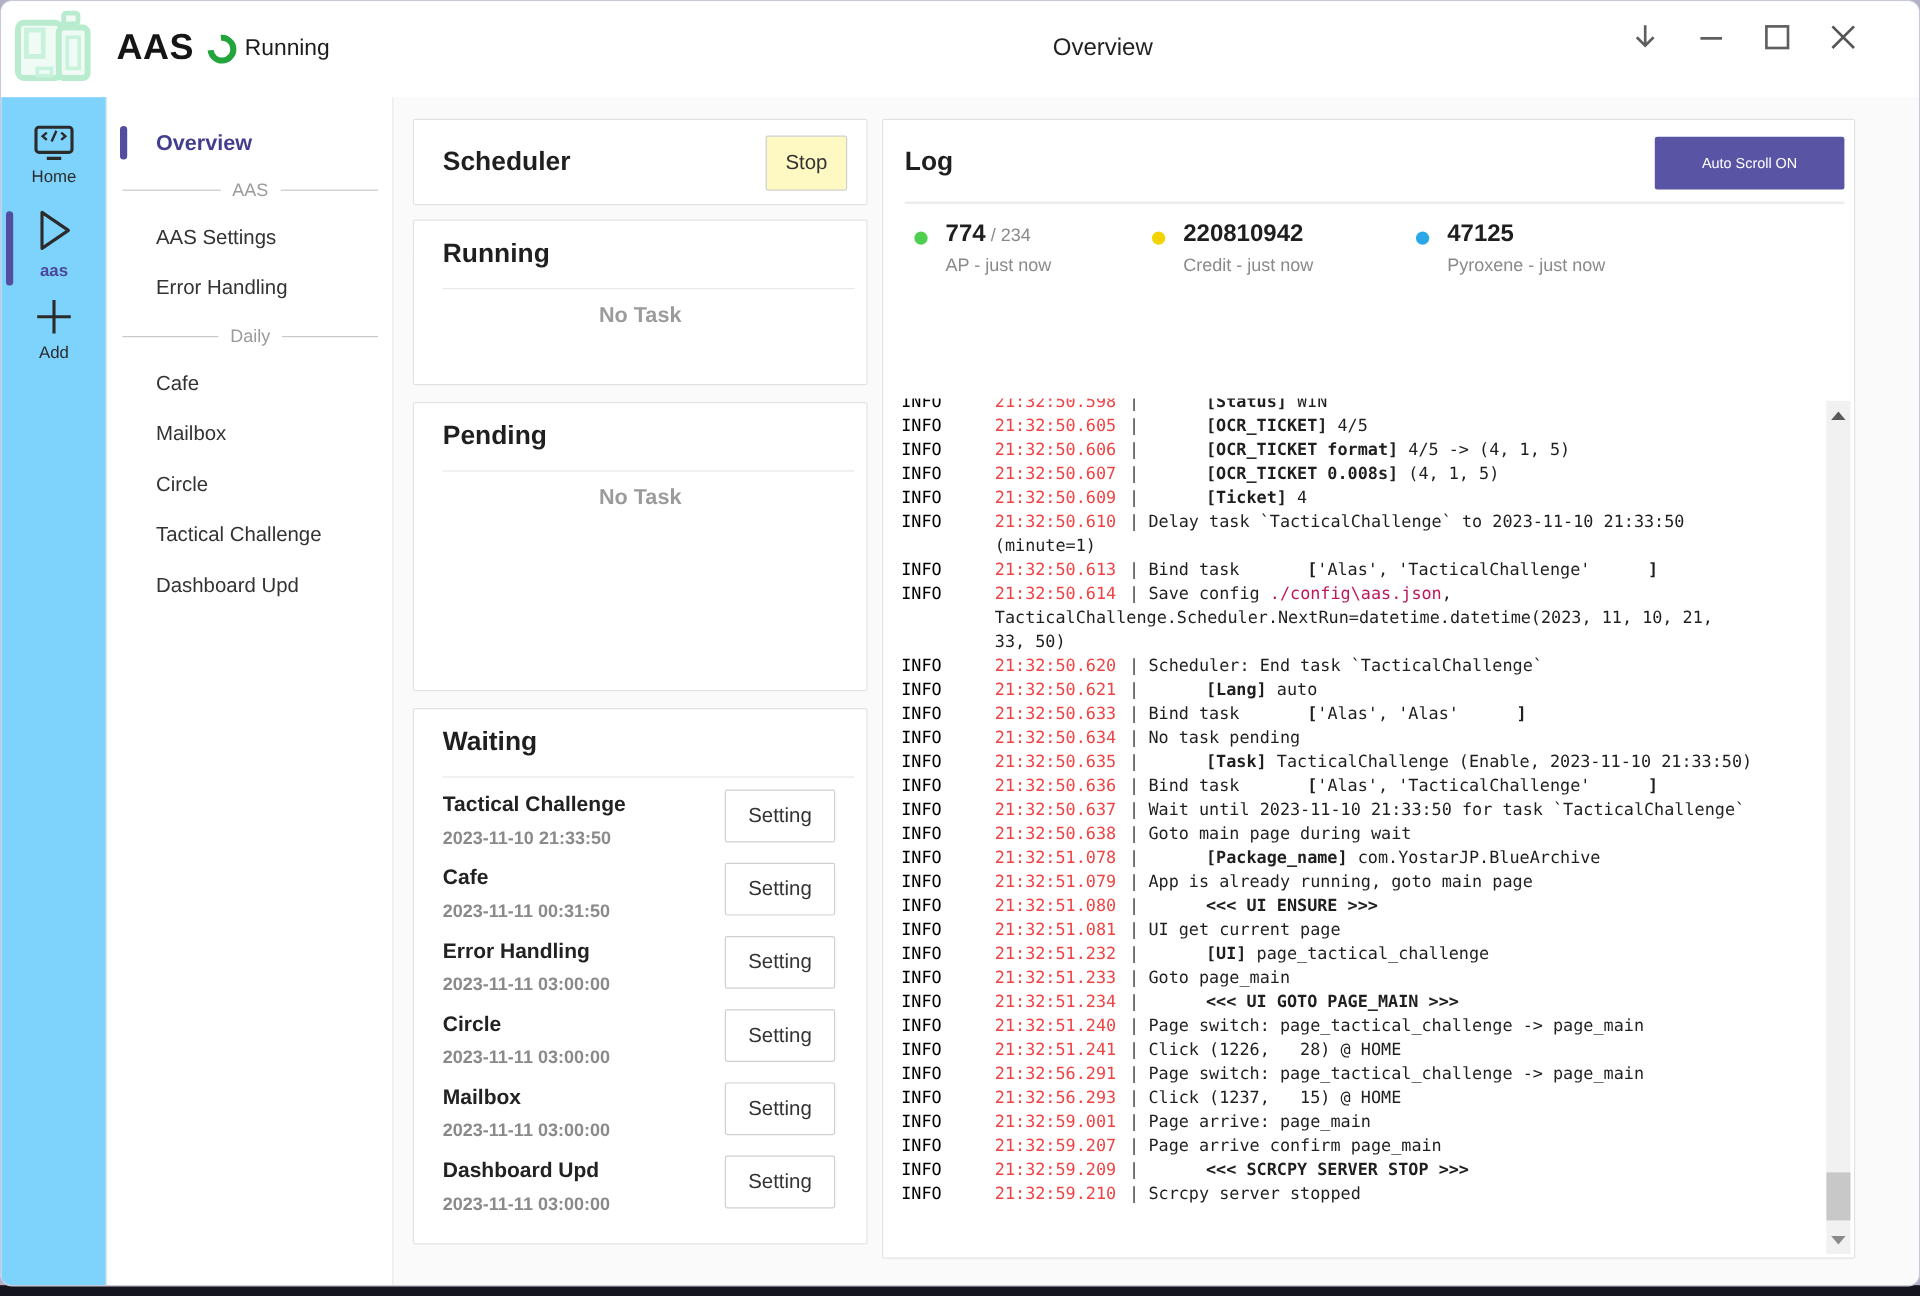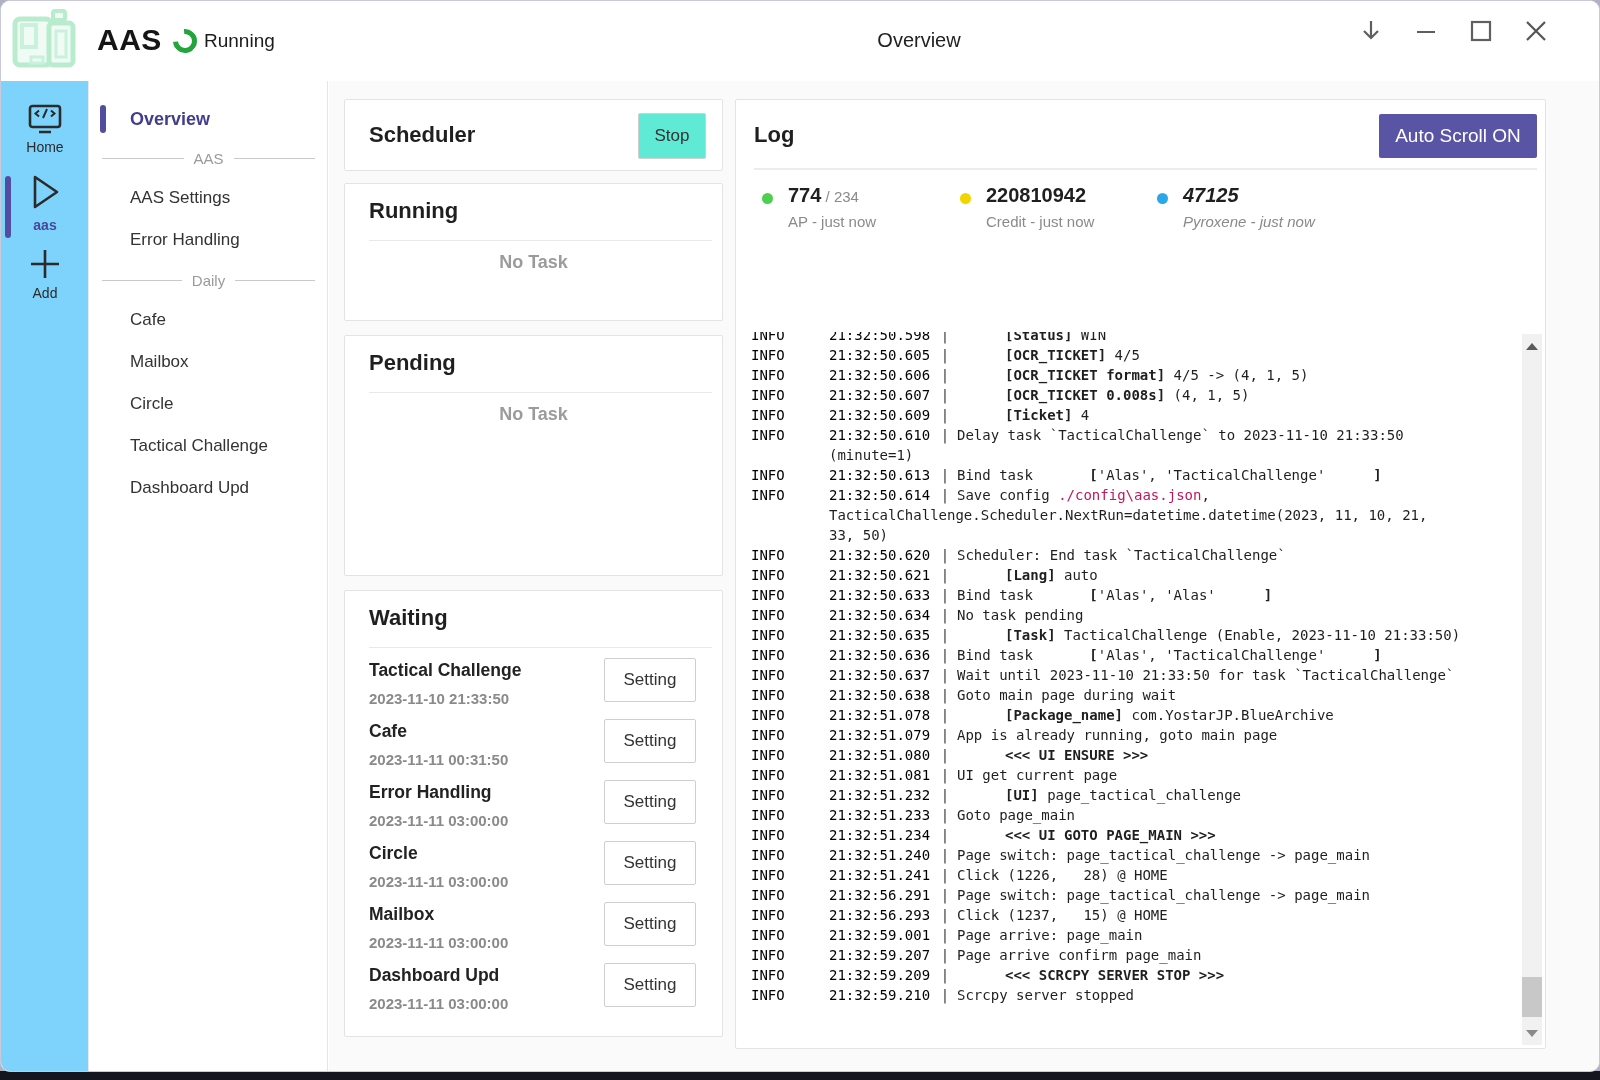--- a/index.html
+++ b/index.html
@@ -42,21 +42,21 @@
 
   
   .content { position:absolute; left:328px; top:80px; right:0; bottom:0; background:#fafafa; }
   .card { position:absolute; background:#fff; border:1px solid #e3e3e3; border-radius:2px; }
   .card-title { font-size:22px; font-weight:700; color:#1f1f1f; }
   .card-hr { height:1px; background:#e8e8e8; margin:0 10px 0 24px; }
   .empty-text { text-align:center; font-size:18px; color:#9b9b9b; font-weight:600; }
 
   .scheduler-card { left:15px; top:18px; width:379px; height:72px; }
   .scheduler-card .card-title { position:absolute; left:24px; top:50%; transform:translateY(-50%); }
-  .stop-btn { position:absolute; right:16px; top:13px; width:68px; height:46px; background:#5eead4;
+  .stop-btn { position:absolute; right:16px; top:13px; width:68px; height:46px; background:#fef9c3;
               border:1px solid #cfcfcf; border-radius:2px; font-size:17px; color:#333;
               display:flex; align-items:center; justify-content:center; cursor:pointer;
               font-family:"Liberation Sans", sans-serif; }
 
   .running-card { left:15px; top:102px; width:379px; height:138px; }
   .pending-card { left:15px; top:254px; width:379px; height:241px; }
   .stack-title { position:absolute; left:24px; top:14px; }
   .stack-hr { position:absolute; left:0; right:0; top:56px; }
   .stack-empty { position:absolute; left:0; right:0; top:68px; }
 
@@ -66,36 +66,36 @@
   .task-date { font-size:15px; font-weight:600; color:#8a8a8a; display:block; margin-top:9px; }
   .setting-btn { position:absolute; right:0; top:-2px; width:92px; height:44px; background:#fff;
                  border:1px solid #cfcfcf; border-radius:2px; font-size:17px; color:#333;
                  display:flex; align-items:center; justify-content:center; cursor:pointer;
                  font-family:"Liberation Sans", sans-serif; }
 
   
   .log-card { left:406px; top:18px; width:811px; height:950px; }
   .log-card .card-title { position:absolute; left:18px; top:22px; }
   .autoscroll-btn { position:absolute; right:8px; top:14px; width:158px; height:44px; background:#5a54a5;
-                    border:none; border-radius:2px; color:#fff; font-size:19px; cursor:pointer;
+                    border:none; border-radius:2px; color:#fff; font-size:12px; cursor:pointer;
                     display:flex; align-items:center; justify-content:center;
                     font-family:"Liberation Sans", sans-serif;margin-left:44px; }
   .log-hr { position:absolute; left:18px; right:8px; top:68px; height:2px; background:#ececec; }
   .stat { position:absolute; top:84px; width:196px; }
   .stat-dot { position:absolute; left:0; top:9px; width:11px; height:11px; border-radius:50%; }
   .stat-line1 { margin-left:26px; font-size:20px; font-weight:700; color:#1f1f1f; }
   .stat-suffix { font-size:15px; font-weight:400; color:#8a8a8a; }
   .stat-label { margin-left:26px; margin-top:6px; font-size:15px; color:#8a8a8a; }
 
   .log-viewer { position:absolute; left:1px; right:1px; top:232px; bottom:1px; background:#fff; overflow:hidden; }
   .log-content { margin-top:-7px; padding-left:14px; padding-right:34px;
                  font-family:"DejaVu Sans Mono", monospace; font-size:14px; line-height:20px; color:#1f1f1f; }
   .log-line { display:grid; grid-template-columns:78px 104px 24px 1fr; }
   .log-level { color:#000000; }
-  .log-time { color:#000000; }
+  .log-time { color:#ef4444; }
   .log-pipe { color:#3a3a3a; text-align:center; }
   .log-msg { white-space:pre-wrap; }
   .log-msg.cont { grid-column:2 / 5; }
   .seg-b { font-weight:700;margin-left:48px; }
   .seg-p { color:#be185d; }
 
   .scrollbar { position:absolute; top:2px; bottom:2px; right:2px; width:20px; background:#f1f1f1; }
   .sb-arrow { position:absolute; left:0; width:20px; height:20px; display:flex; align-items:center; justify-content:center; cursor:pointer; }
   .sb-up { top:2px; } .sb-down { bottom:2px; }
   .tri-up { width:0; height:0; border-left:6px solid transparent; border-right:6px solid transparent; border-bottom:7px solid #5a5a5a; }
@@ -272,21 +272,21 @@
           <div class="stat" style="left: 26px;">
             <span class="stat-dot" style="background: rgb(79, 207, 79);"></span>
             <div class="stat-line1"><span>774</span><span class="stat-suffix"> / 234</span></div>
             <div class="stat-label">AP - just now</div>
           </div>
           <div class="stat" style="left: 224px;">
             <span class="stat-dot" style="background: rgb(242, 212, 0);"></span>
             <div class="stat-line1"><span>220810942</span></div>
             <div class="stat-label">Credit - just now</div>
           </div>
-          <div class="stat" style="left: 421px; font-style: italic;">
+          <div class="stat" style="left: 444px;">
             <span class="stat-dot" style="background: rgb(42, 167, 232);"></span>
             <div class="stat-line1"><span>47125</span></div>
             <div class="stat-label">Pyroxene - just now</div>
           </div>
         </div>
 
       <div class="log-viewer">
         <div class="log-content" id="log-content">
             <div class="log-line">
               <span class="log-level">INFO</span>

